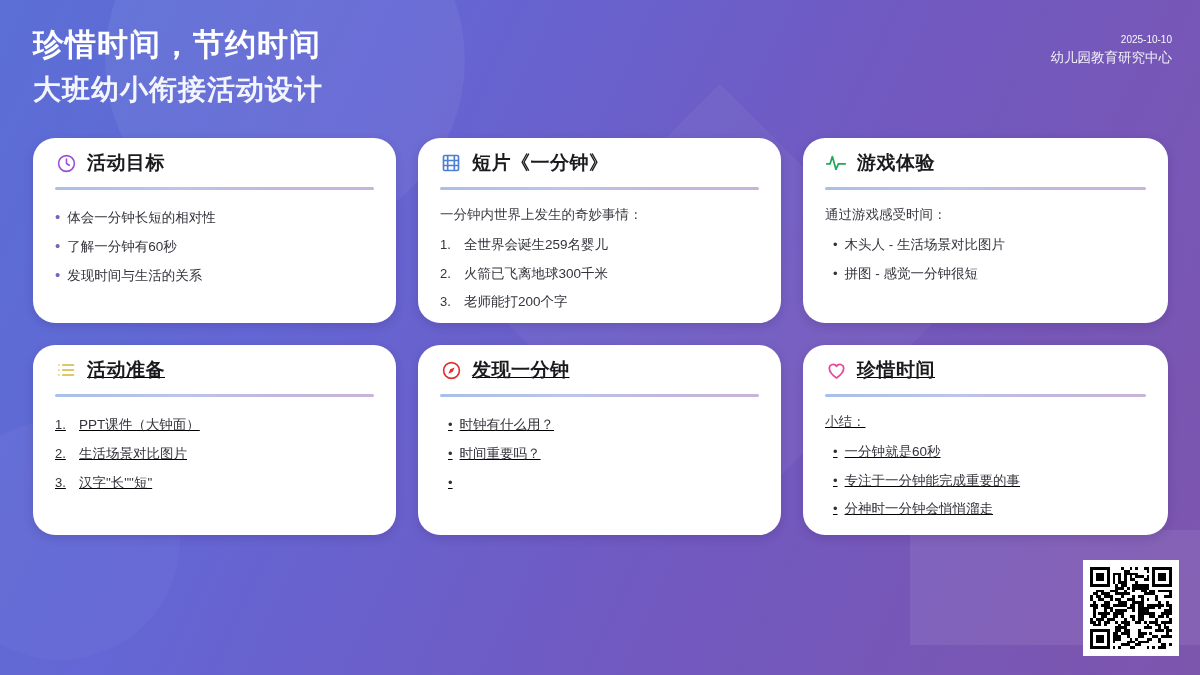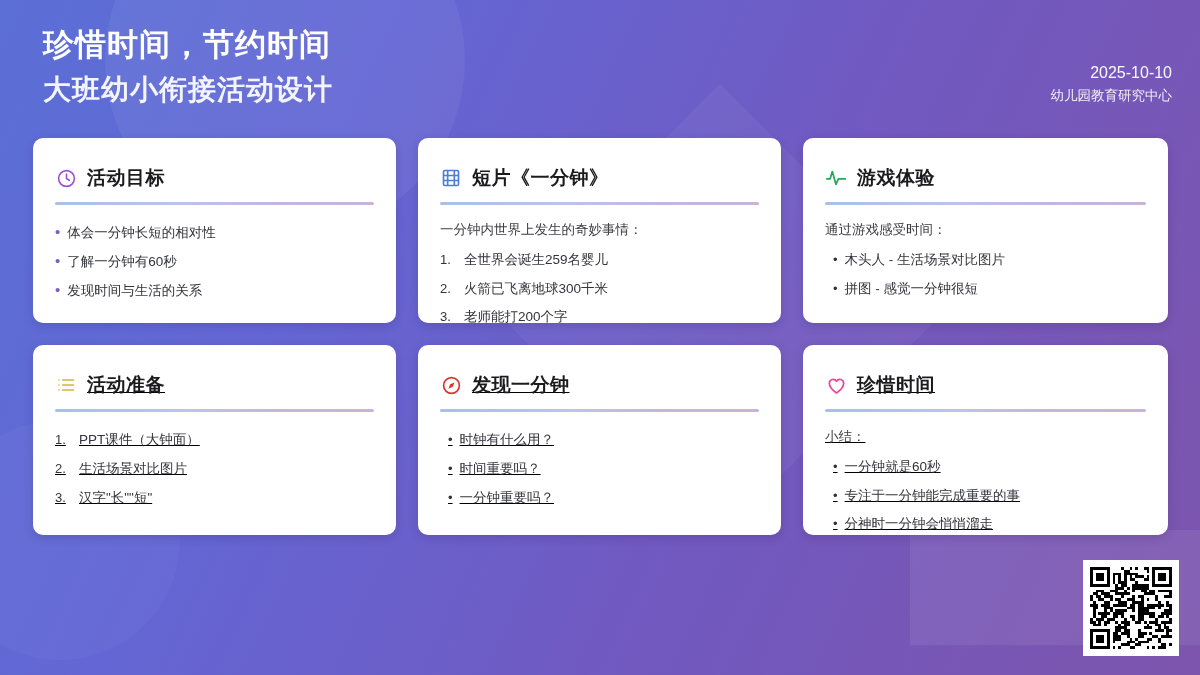--- a/index.html
+++ b/index.html
@@ -60,21 +60,21 @@
   
   .header {
     position: absolute;
     left: 0; top: 0;
     width: 1200px;
     height: 120px;
     z-index: 5;
   }
   .header-left {
     position: absolute;
-    left: 43px;
+    left: 33px;
     top: 26px;
   }
   .slide-title {
     color: #ffffff;
     font-size: 31px;
     font-weight: 700;
     letter-spacing: 1px;
     line-height: 1.25;
     margin: 0;
     white-space: nowrap;
@@ -88,24 +88,23 @@
     white-space: nowrap;
   }
   .header-right {
     position: absolute;
     right: 28px;
     top: 32px;
     text-align: right;
   }
   .header-date {
     color: rgba(255,255,255,0.96);
-    font-size: 16px;
+    font-size: 10px;
     line-height: 1.5;
     white-space: nowrap;
-    margin-top: 29px;
   }
   .header-org {
     color: rgba(255,255,255,0.9);
     font-size: 13.5px;
     line-height: 1.6;
     white-space: nowrap;
   }
 
   
   .grid {
@@ -114,23 +113,23 @@
     top: 138px;
     width: 1135px;
     display: grid;
     grid-template-columns: 363px 363px 365px;
     grid-column-gap: 22px;
     grid-row-gap: 22px;
     z-index: 4;
   }
   .card {
     background: #ffffff;
-    border-radius: 10px;
+    border-radius: 22px;
     box-shadow: 0 3px 10px rgba(40,20,80,0.17);
-    padding: 27px 22px 18px 22px;
+    padding: 12px 22px 18px 22px;
     box-sizing: border-box;
     height: 185px;
     overflow: hidden;
   }
   .card.row2 { height: 190px; text-decoration: underline; }
 
   .card-head {
     display: flex;
     align-items: center;
     gap: 10px;
@@ -357,21 +356,20 @@
           <li>
               <span class="marker bullet-dark">•</span>
               <span class="item-text">时钟有什么用？</span>
             </li>
           <li>
               <span class="marker bullet-dark">•</span>
               <span class="item-text">时间重要吗？</span>
             </li>
           <li>
               <span class="marker bullet-dark">•</span>
-              <span class="item-text">一分钟重要吗？</span>
             </li>
         </ul>
       </div>
     </div>
 
     <div class="card row2">
       <div class="card-head">
         <span class="card-icon">
           <svg width="21" height="21" viewBox="0 0 24 24" fill="none" stroke="#e8499a" stroke-width="2" stroke-linejoin="round">
             <path d="M12 20.5S3.8 14.9 3.8 9.4A4.4 4.4 0 0 1 12 7.2a4.4 4.4 0 0 1 8.2 2.2c0 5.5-8.2 11.1-8.2 11.1z"></path>

